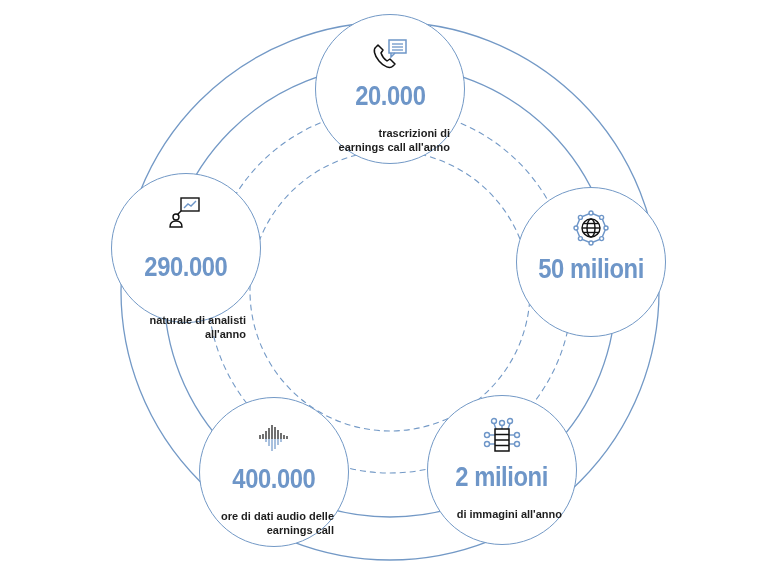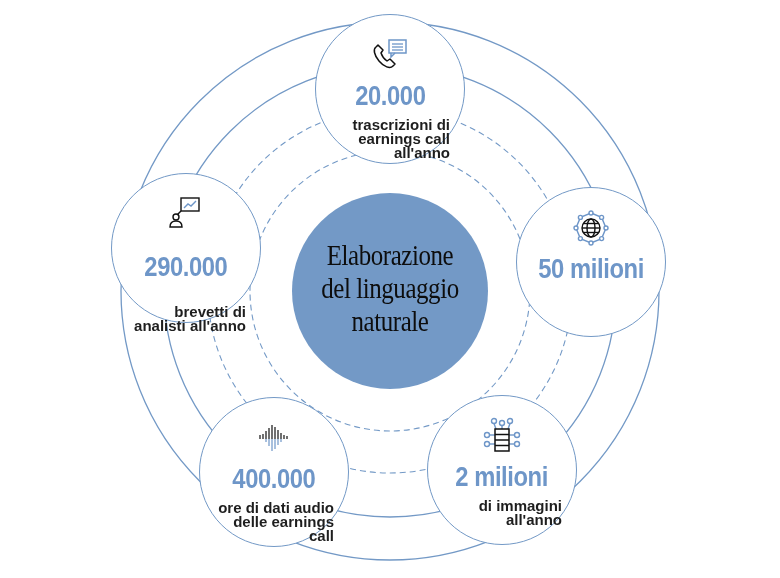--- a/index.html
+++ b/index.html
@@ -19,38 +19,35 @@
     position: absolute; width: 150px; height: 150px; border-radius: 50%;
     background: #ffffff; border: 1.3px solid #7399C6; box-sizing: border-box;
     display: flex; flex-direction: column; align-items: center; text-align: right; font-weight: bold;
   }
   .node .icon { height: 36px; margin-top: 22px; display: flex; align-items: center; justify-content: center; }
   .node .value {
     font-family: "Liberation Sans", sans-serif; font-size: 28px; line-height: 30px;
     color: #6E96C8; margin-top: 8px; letter-spacing: -0.5px; transform: scaleX(0.85); white-space: nowrap;
   }
   .node .desc {
-    font-size: 15px; line-height: 14px; color: #1e1e1e; margin-top: 7px; width: 120px;
+    font-size: 11px; line-height: 14px; color: #1e1e1e; margin-top: 15px; width: 120px;
   }
 </style>
 </head>
 <body>
 
 <div id="stage">
 
   <svg id="rings" width="780" height="578">
     <circle cx="390" cy="291" r="269" fill="none" stroke="#7399C6" stroke-width="1.3"></circle>
     <circle cx="390" cy="291" r="226" fill="none" stroke="#7399C6" stroke-width="1.3"></circle>
     <circle cx="390" cy="291" r="182" fill="none" stroke="#7399C6" stroke-width="1.1" stroke-dasharray="6,4"></circle>
     <circle cx="390" cy="291" r="140" fill="none" stroke="#7399C6" stroke-width="1.1" stroke-dasharray="6,4"></circle>
   </svg>
 
-  <div class="center-circle">
-    <div class="center-title">Elaborazione del linguaggio naturale</div>
-  </div>
 
   <div class="node" style="left:315px; top:14px;">
     <div class="icon">
       <svg width="40" height="34" viewBox="0 0 40 34">
         <path d="M6 9 C3 11 4 17 9 23 C14 29 20 31 23 28 L25 26 L20 21 L17 23 C14 21 12 18 11 15 L13 12 L8 7 Z" fill="none" stroke="#111" stroke-width="1.5" stroke-linejoin="round"></path>
         <rect x="19" y="2" width="17" height="13" fill="none" stroke="#6E96C8" stroke-width="1.5"></rect>
         <path d="M21 15 L21 19 L25 15" fill="none" stroke="#6E96C8" stroke-width="1.5"></path>
         <line x1="22" y1="6" x2="33" y2="6" stroke="#6E96C8" stroke-width="1.3"></line>
         <line x1="22" y1="9" x2="33" y2="9" stroke="#6E96C8" stroke-width="1.3"></line>
         <line x1="22" y1="12" x2="33" y2="12" stroke="#6E96C8" stroke-width="1.3"></line>
@@ -150,16 +147,16 @@
     <div class="icon">
       <svg width="34" height="32" viewBox="0 0 34 32">
         <rect x="12" y="2" width="18" height="13" fill="none" stroke="#111" stroke-width="1.4"></rect>
         <polyline points="15,12 19,8 22,10 27,5" fill="none" stroke="#6E96C8" stroke-width="1.4"></polyline>
         <line x1="12" y1="15" x2="8" y2="19" stroke="#111" stroke-width="1.4"></line>
         <circle cx="7" cy="21" r="3" fill="none" stroke="#111" stroke-width="1.4"></circle>
         <path d="M1 31 C1 26 4 25 7 25 C10 25 13 26 13 31 Z" fill="none" stroke="#111" stroke-width="1.4"></path>
       </svg>
     </div>
     <div class="value">290.000</div>
-    <div class="desc">brevetti di analisti all'anno</div>
+    <div class="desc">naturale di analisti all'anno</div>
   </div>
 
 </div>
 
 </body></html>

